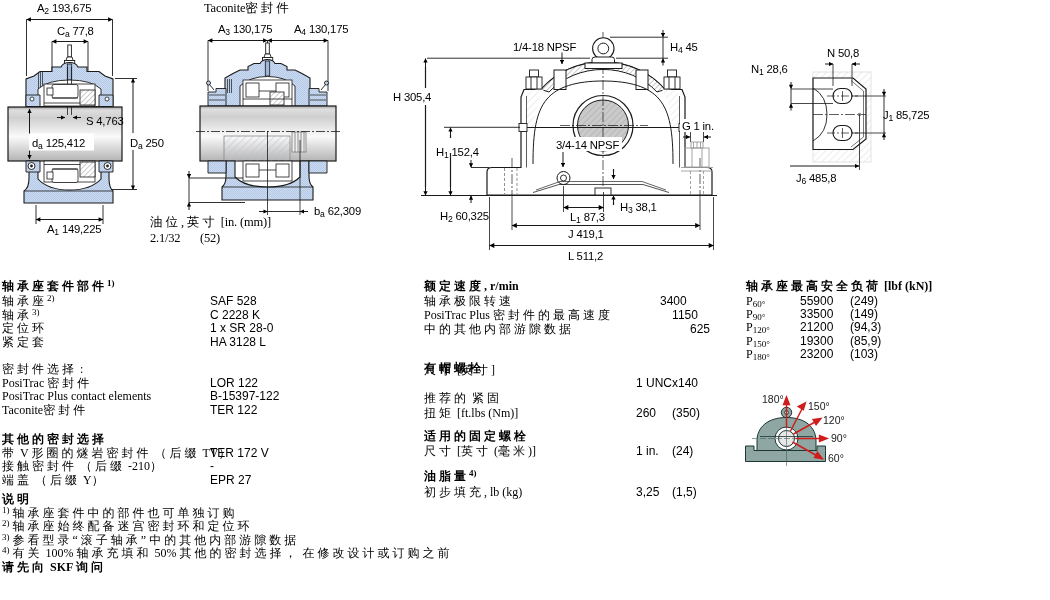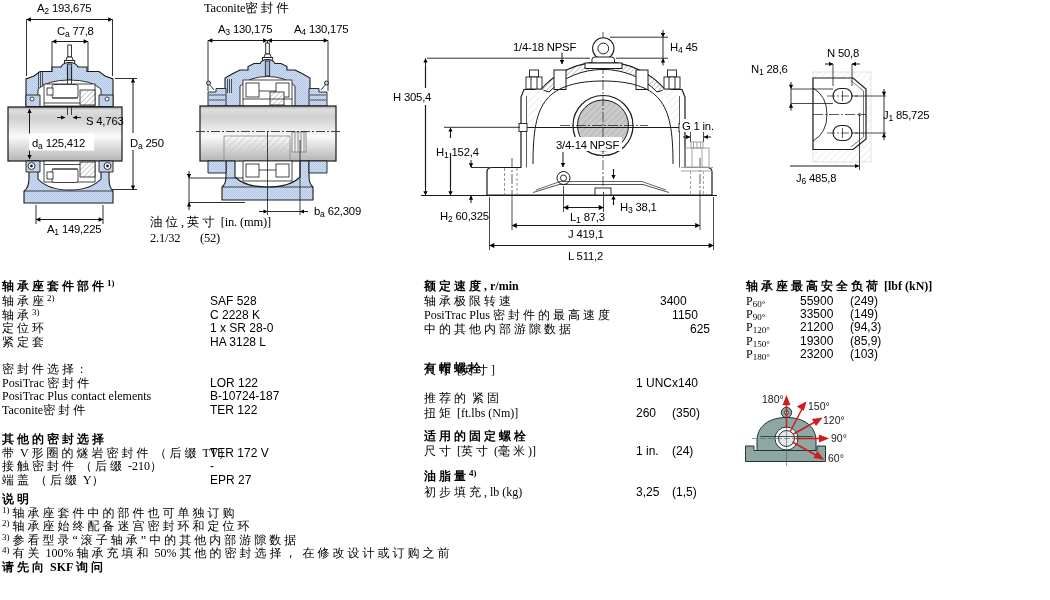--- a/index.html
+++ b/index.html
@@ -437,21 +437,21 @@
 <div class="t" style="left:2px;top:308.5px"><span class="z">轴承</span><sup>3)</sup></div>
     <div class="t v" style="left:210px;top:308.5px">C 2228 K</div>
 <div class="t" style="left:2px;top:322px"><span class="z">定位环</span></div>
     <div class="t v" style="left:210px;top:322px">1 x SR 28-0</div>
 <div class="t" style="left:2px;top:335.5px"><span class="z">紧定套</span></div>
     <div class="t v" style="left:210px;top:335.5px">HA 3128 L</div>
 <div class="t" style="left:2px;top:363px"><span class="z">密封件选择</span> :</div>
 <div class="t" style="left:2px;top:376.5px">PosiTrac <span class="z">密封件</span></div>
     <div class="t v" style="left:210px;top:376.5px">LOR 122</div>
 <div class="t" style="left:2px;top:390px">PosiTrac Plus contact elements</div>
-    <div class="t v" style="left:210px;top:390px">B-10724-187</div>
+    <div class="t v" style="left:210px;top:390px">B-15397-122</div>
 <div class="t" style="left:2px;top:403.5px">Taconite<span class="z">密封件</span></div>
     <div class="t v" style="left:210px;top:403.5px">TER 122</div>
 <div class="t b" style="left:2px;top:432.5px"><span class="z">其他的密封选择</span></div>
 <div class="t" style="left:2px;top:446.5px"><span class="z">带</span> V <span class="z">形圈的燧岩密封件</span> <span class="z">（后缀</span> TV<span class="z">）</span></div>
     <div class="t v" style="left:210px;top:446.5px">TER 172 V</div>
 <div class="t" style="left:2px;top:460px"><span class="z">接触密封件</span> <span class="z">（后缀</span> -210<span class="z">）</span></div>
     <div class="t v" style="left:210px;top:460px">-</div>
 <div class="t" style="left:2px;top:473.5px"><span class="z">端盖</span> <span class="z">（后缀</span> Y<span class="z">）</span></div>
     <div class="t v" style="left:210px;top:473.5px">EPR 27</div>
 <div class="t b" style="left:2px;top:492.5px"><span class="z">说明</span></div>

